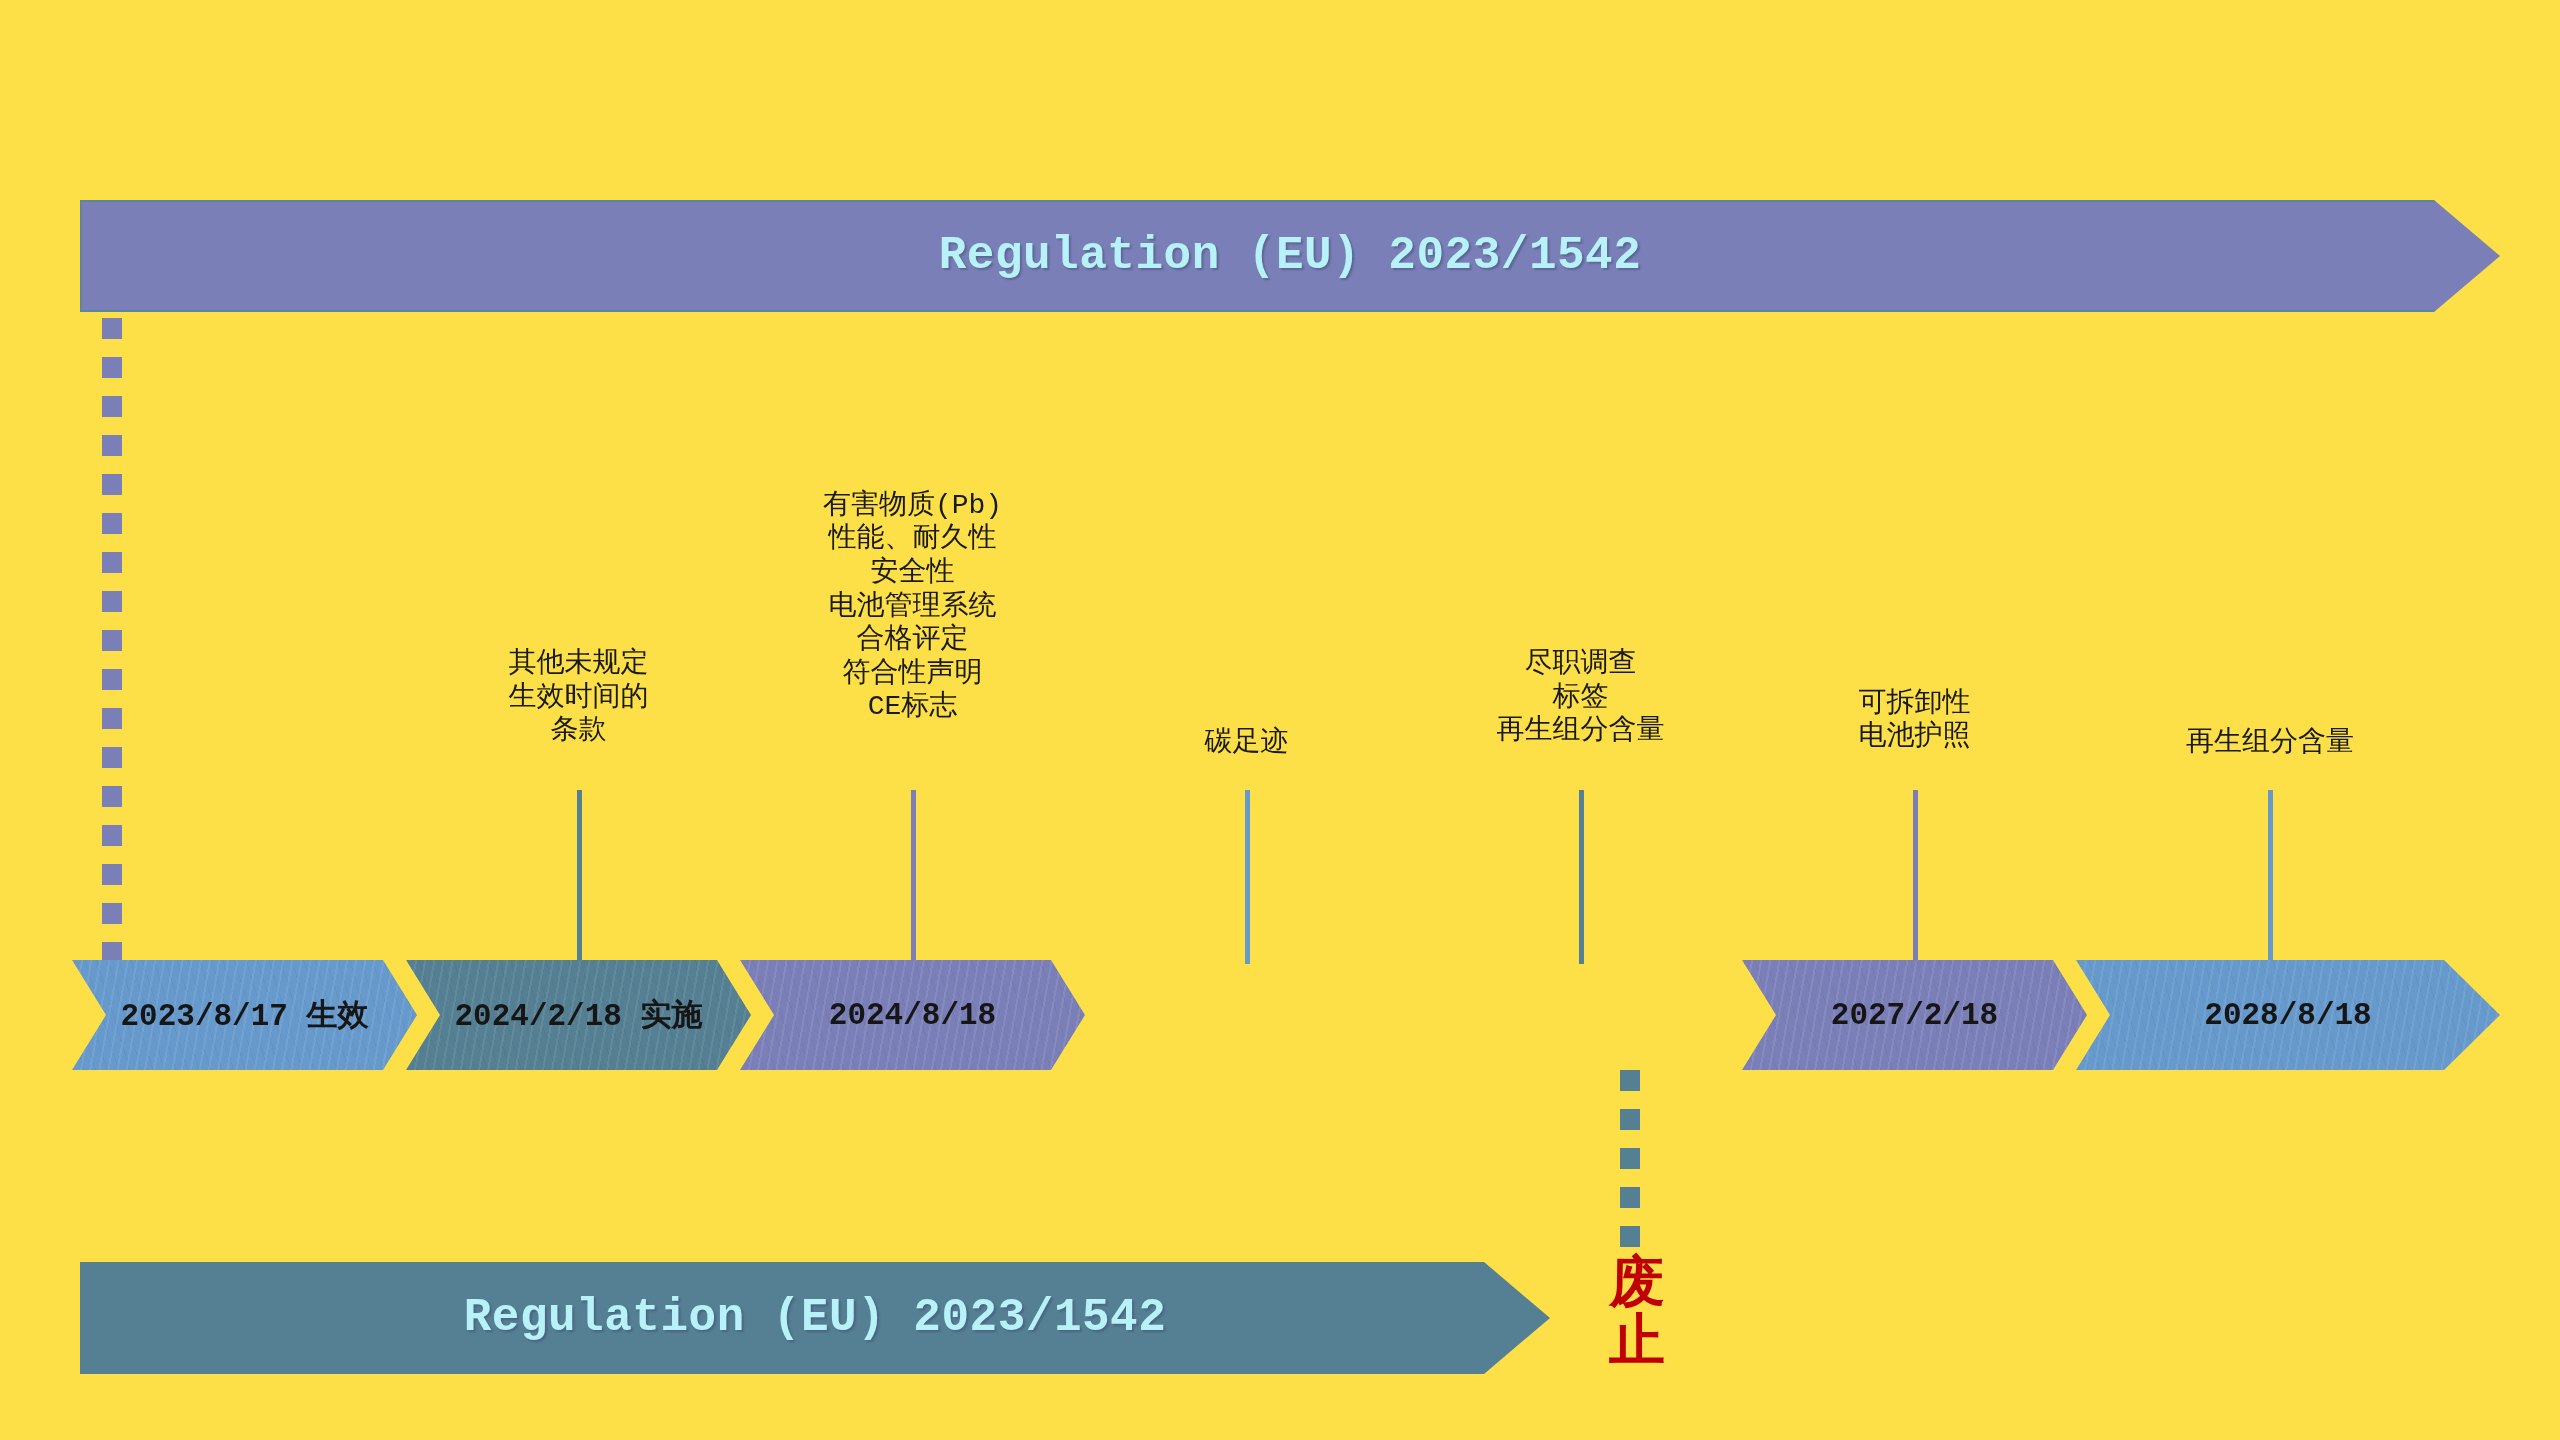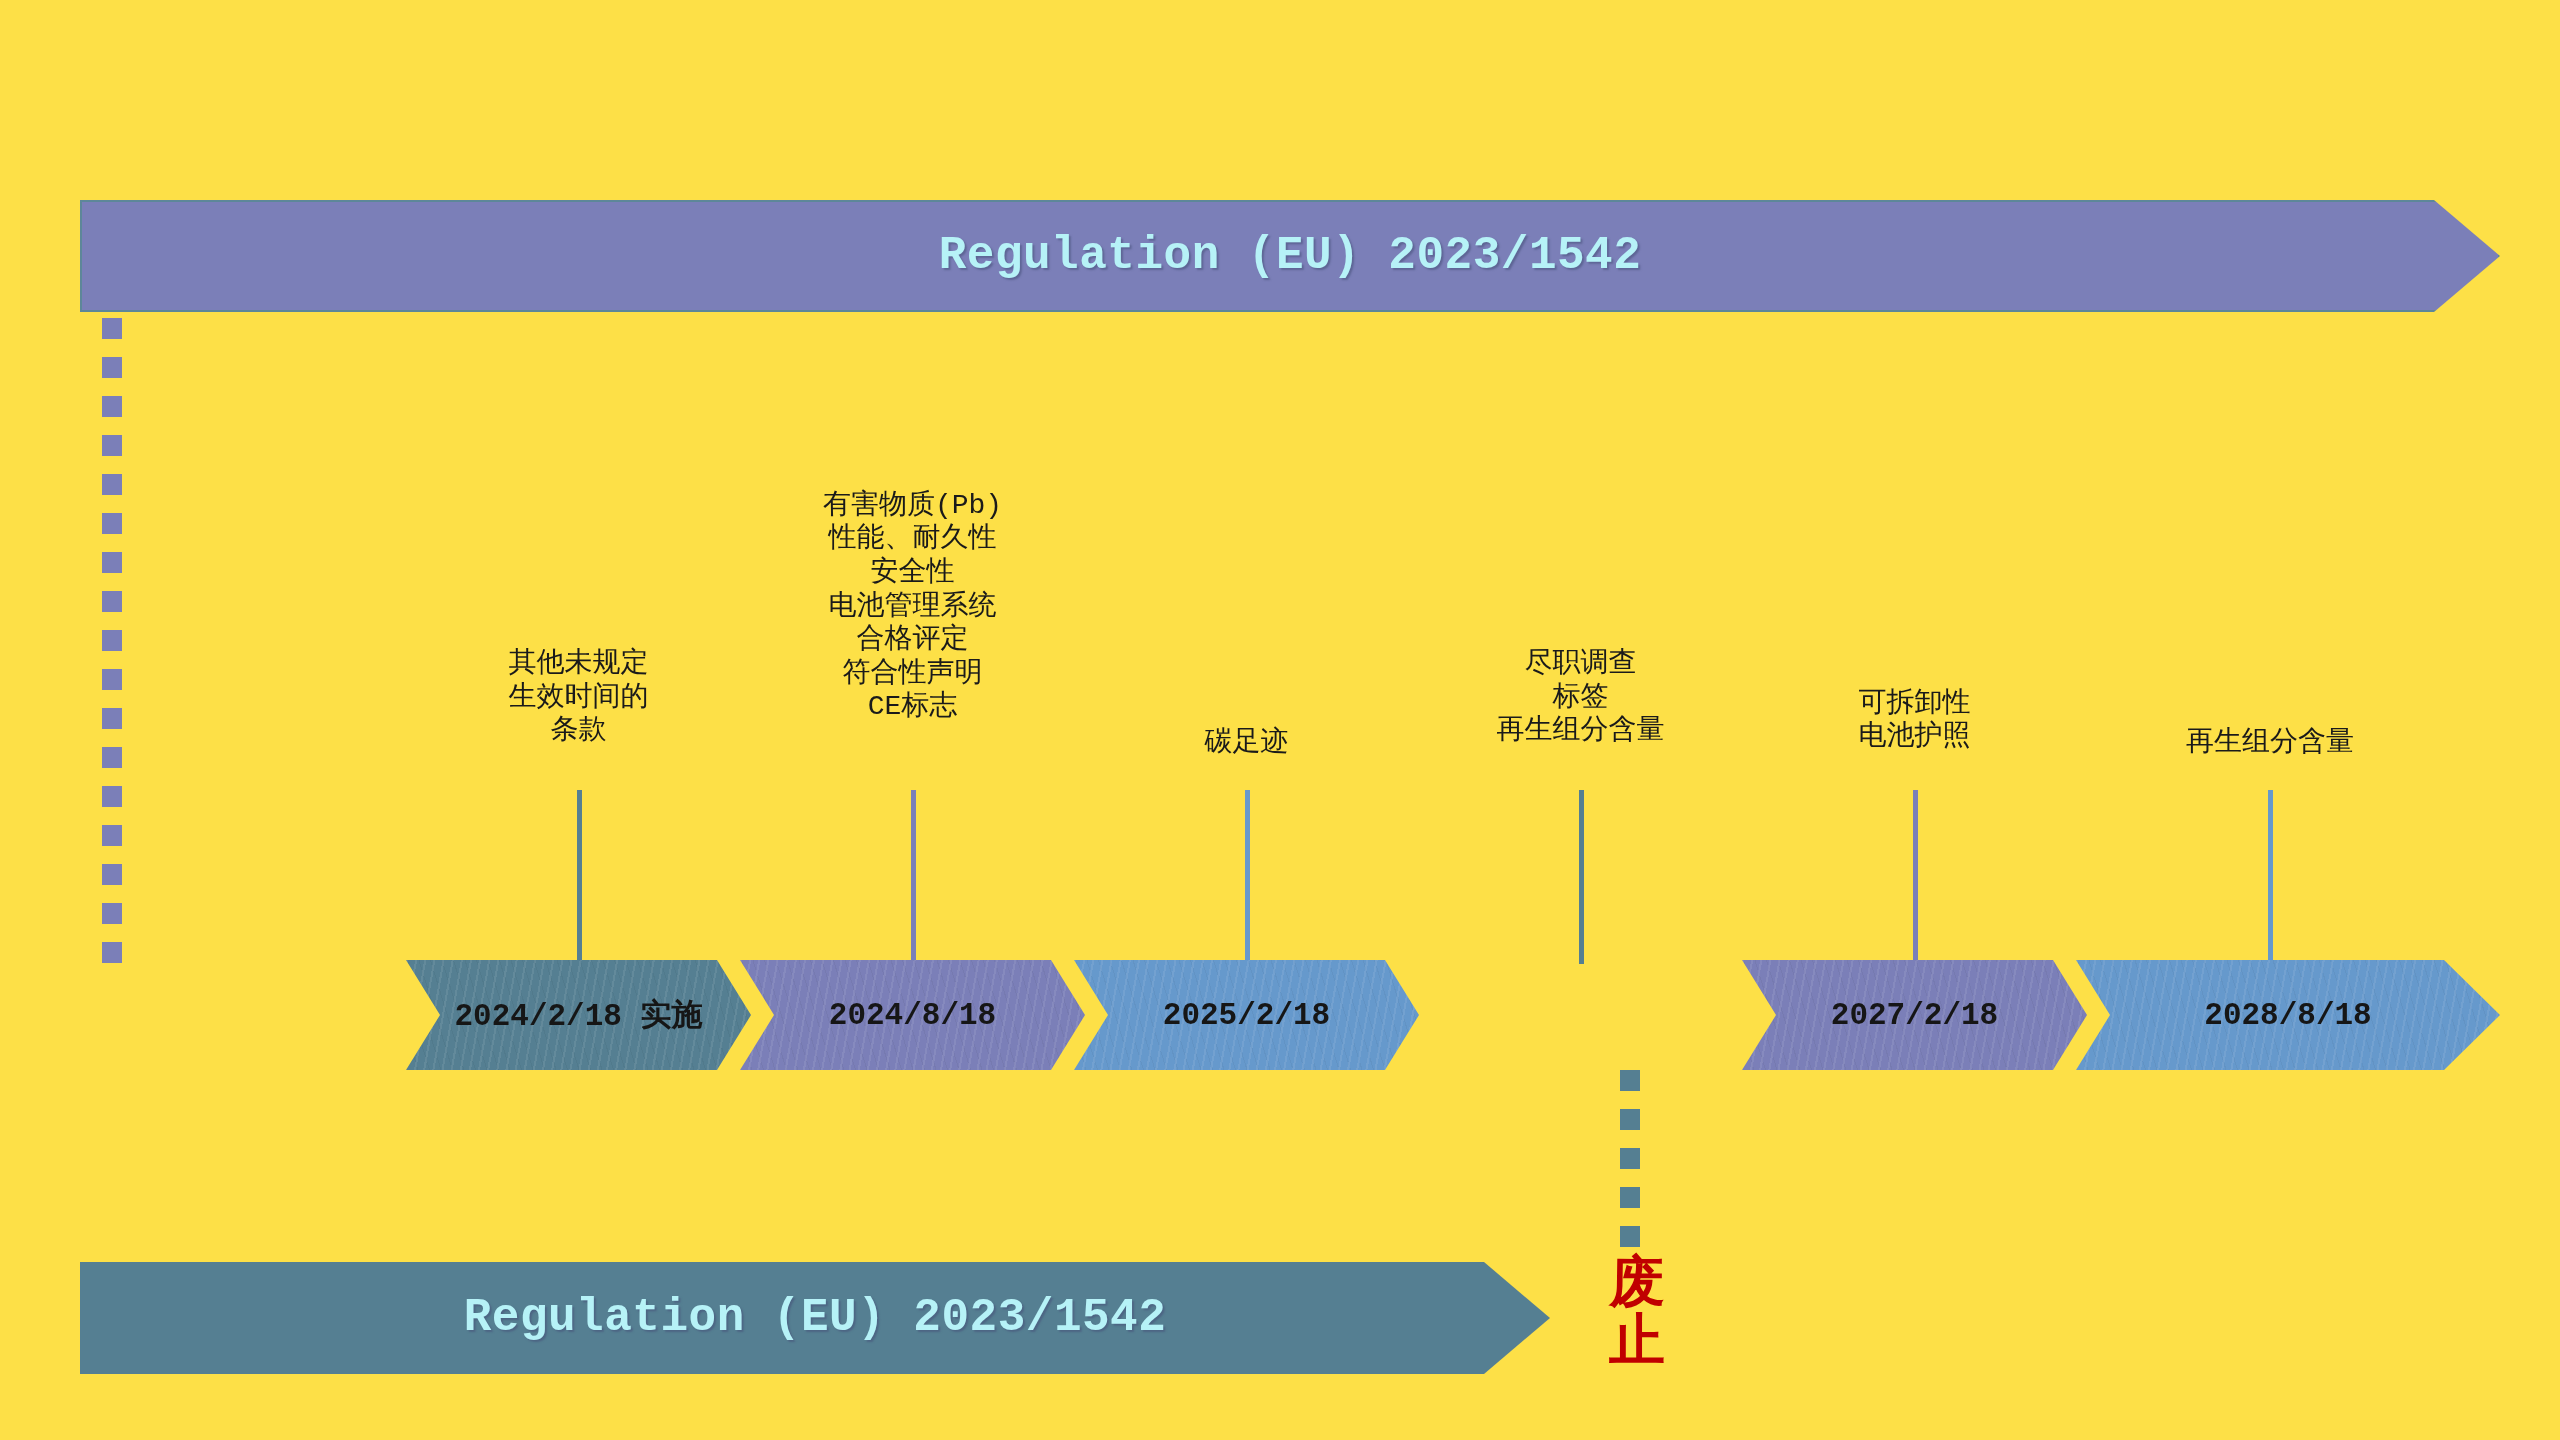--- a/index.html
+++ b/index.html
@@ -217,38 +217,38 @@
   <div id="stems-layer">
       <div class="stem" style="left: 576.5px; top: 790px; height: 174px; background: rgb(85, 127, 146);"></div>
       <div class="stem" style="left: 910.5px; top: 790px; height: 174px; background: rgb(123, 127, 184);"></div>
       <div class="stem" style="left: 1244.5px; top: 790px; height: 174px; background: rgb(102, 153, 204);"></div>
       <div class="stem" style="left: 1578.5px; top: 790px; height: 174px; background: rgb(85, 127, 146);"></div>
       <div class="stem" style="left: 1912.5px; top: 790px; height: 174px; background: rgb(123, 127, 184);"></div>
       <div class="stem" style="left: 2268px; top: 790px; height: 174px; background: rgb(102, 153, 204);"></div>
     </div>
 
   <div id="chevron-row">
+      <div class="chev first " style="left: 72px; width: 345px;">
+        <div class="chev-shape c-blue">
+          <div class="tex"></div>
+        </div>
+        <span class="chev-label">2023/8/17 生效</span>
+      </div>
       <div class="chev " style="left: 406px; width: 345px;">
         <div class="chev-shape c-teal">
           <div class="tex"></div>
         </div>
         <span class="chev-label">2024/2/18 实施</span>
       </div>
       <div class="chev " style="left: 740px; width: 345px;">
         <div class="chev-shape c-purple">
           <div class="tex"></div>
         </div>
         <span class="chev-label">2024/8/18</span>
       </div>
-      <div class="chev " style="left: 1074px; width: 345px;">
-        <div class="chev-shape c-blue">
-          <div class="tex"></div>
-        </div>
-        <span class="chev-label">2025/2/18</span>
-      </div>
       <div class="chev " style="left: 1742px; width: 345px;">
         <div class="chev-shape c-purple">
           <div class="tex"></div>
         </div>
         <span class="chev-label">2027/2/18</span>
       </div>
       <div class="chev last " style="left: 2076px; width: 424px;">
         <div class="chev-shape c-blue">
           <div class="tex"></div>
         </div>

